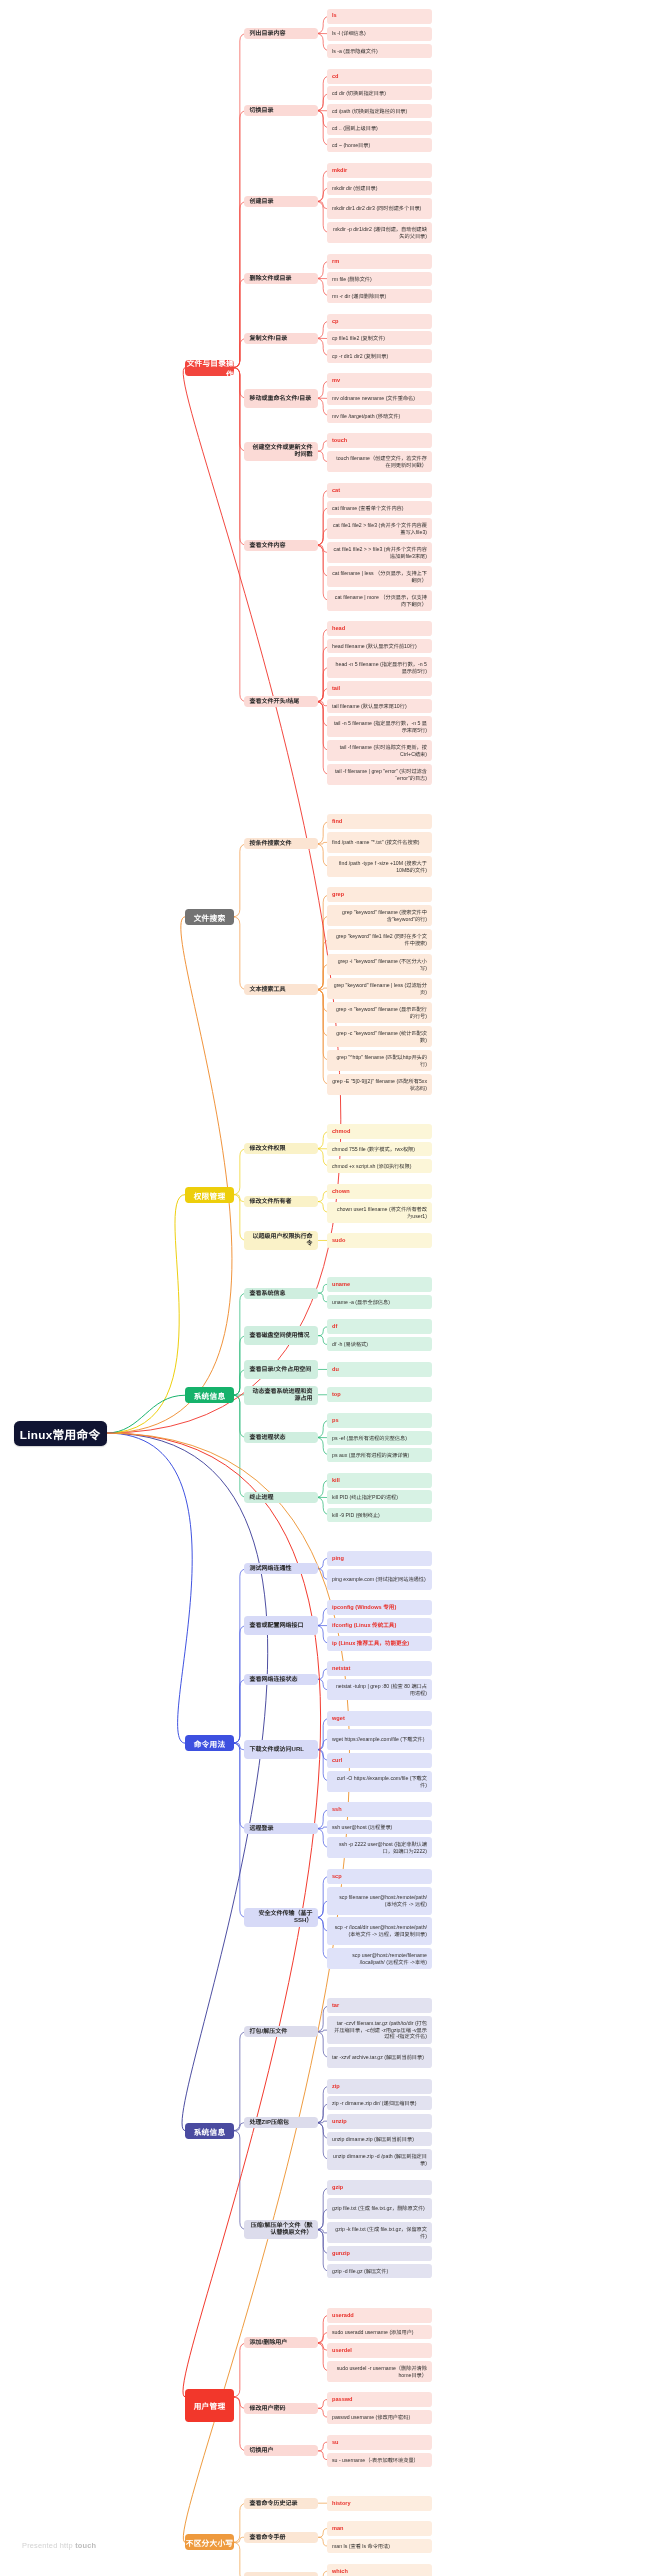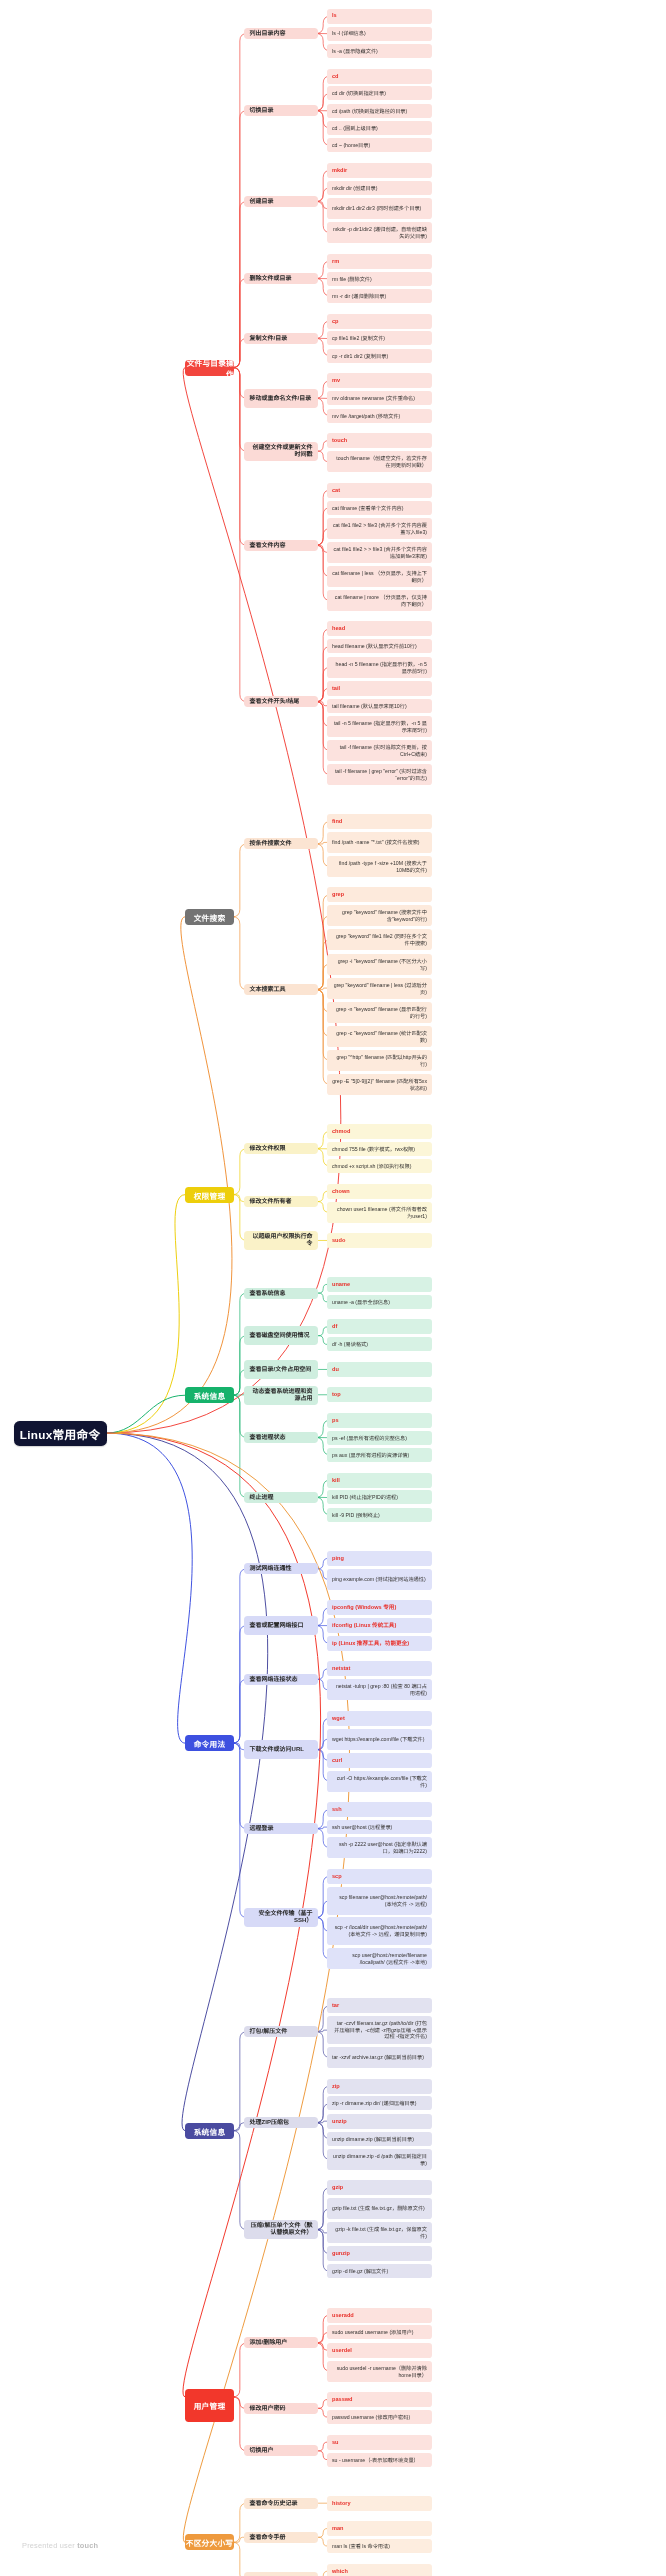--- a/index.html
+++ b/index.html
@@ -356,14 +356,14 @@
     <div class="node topic" style="left: 244px; top: 2498px; width: 74px; height: 11px; background: rgb(251, 230, 212);">查看命令历史记录</div>
     <div class="node leaf cmd" style="left: 327px; top: 2521px; width: 105px; height: 15px; background: rgb(253, 237, 223);">man</div>
     <div class="node leaf" style="left: 327px; top: 2539px; width: 105px; height: 14px; background: rgb(253, 237, 223);">man ls (查看 ls 命令用法)</div>
     <div class="node topic" style="left: 244px; top: 2532px; width: 74px; height: 11px; background: rgb(251, 230, 212);">查看命令手册</div>
     <div class="node leaf cmd" style="left: 327px; top: 2564px; width: 105px; height: 15px; background: rgb(253, 237, 223);">which</div>
     <div class="node topic" style="left: 244px; top: 2572px; width: 74px; height: 18.5px; background: rgb(251, 230, 212);">查找命令的安装路径</div>
     <div class="node cat" style="left: 185px; top: 2534px; width: 49px; height: 16px; background: rgb(238, 154, 62);">不区分大小写</div>
     <div class="node root" style="left: 13.6px; top: 1421px; width: 93px; height: 25px; background: rgb(16, 20, 50);">Linux常用命令</div>
   </div>
 
-<div class="footer"><span>Presented user </span><b>touch</b></div>
+<div class="footer"><span>Presented http </span><b>touch</b></div>
 
 
 </body></html>

